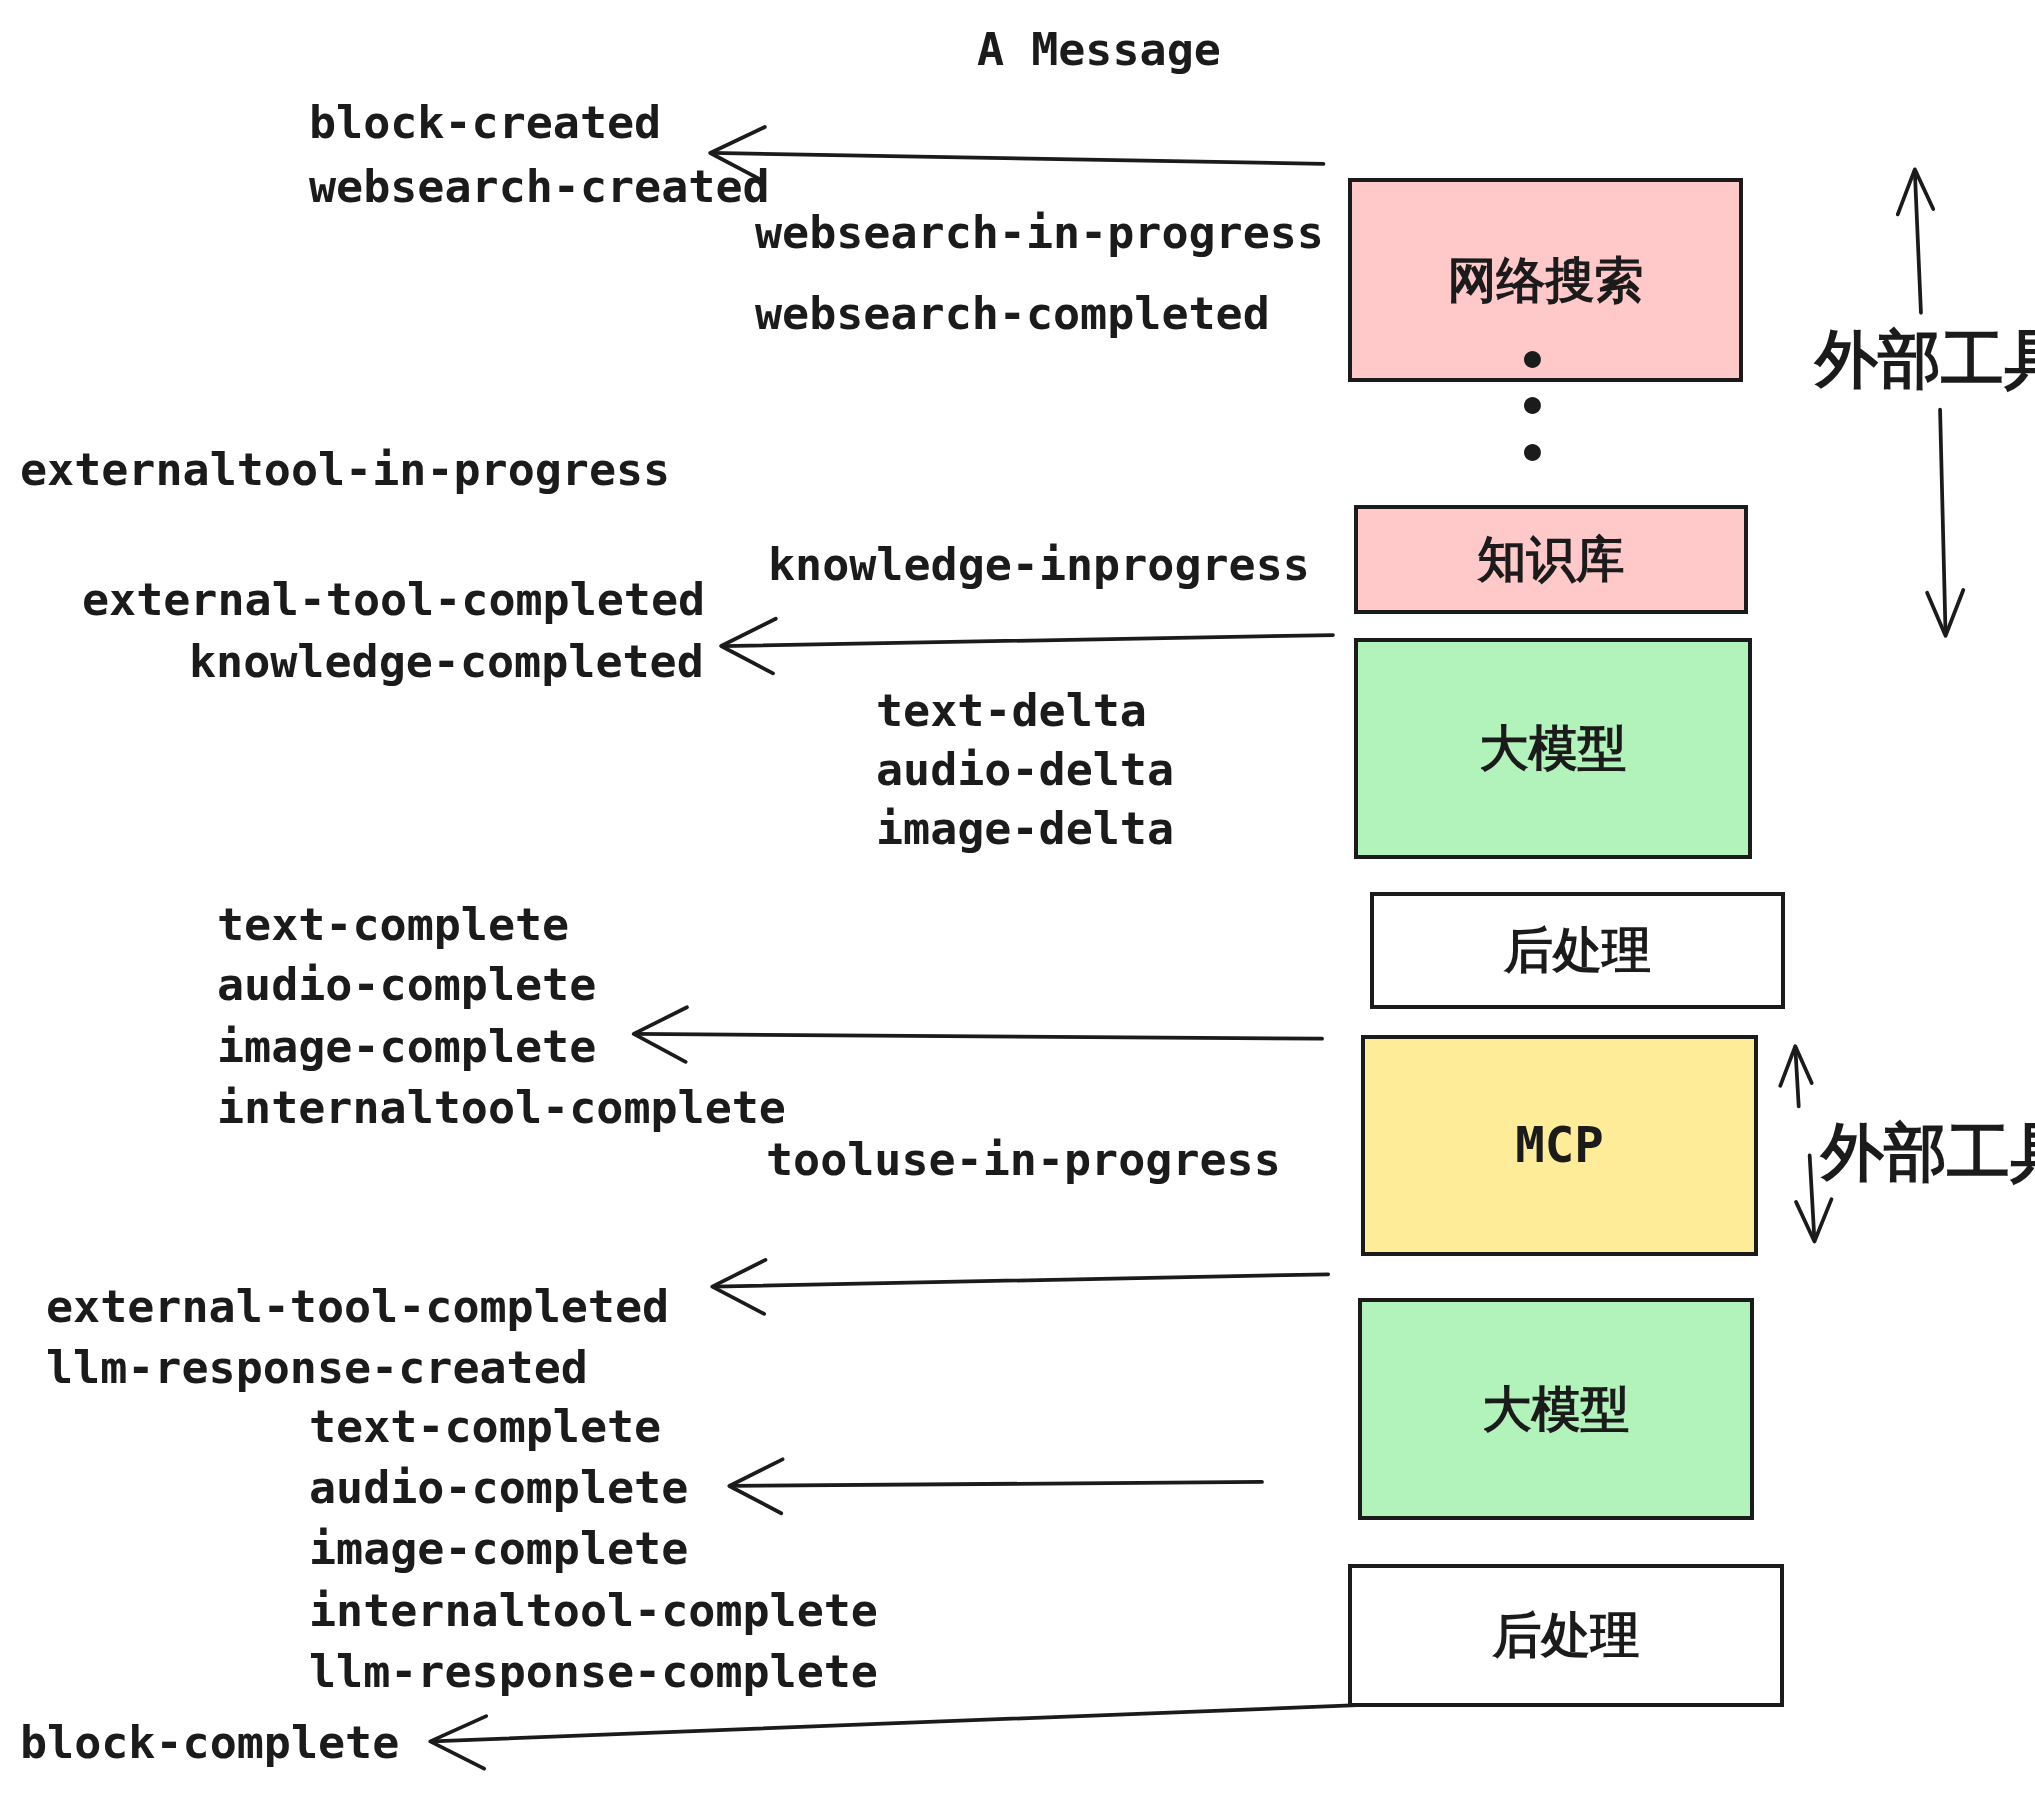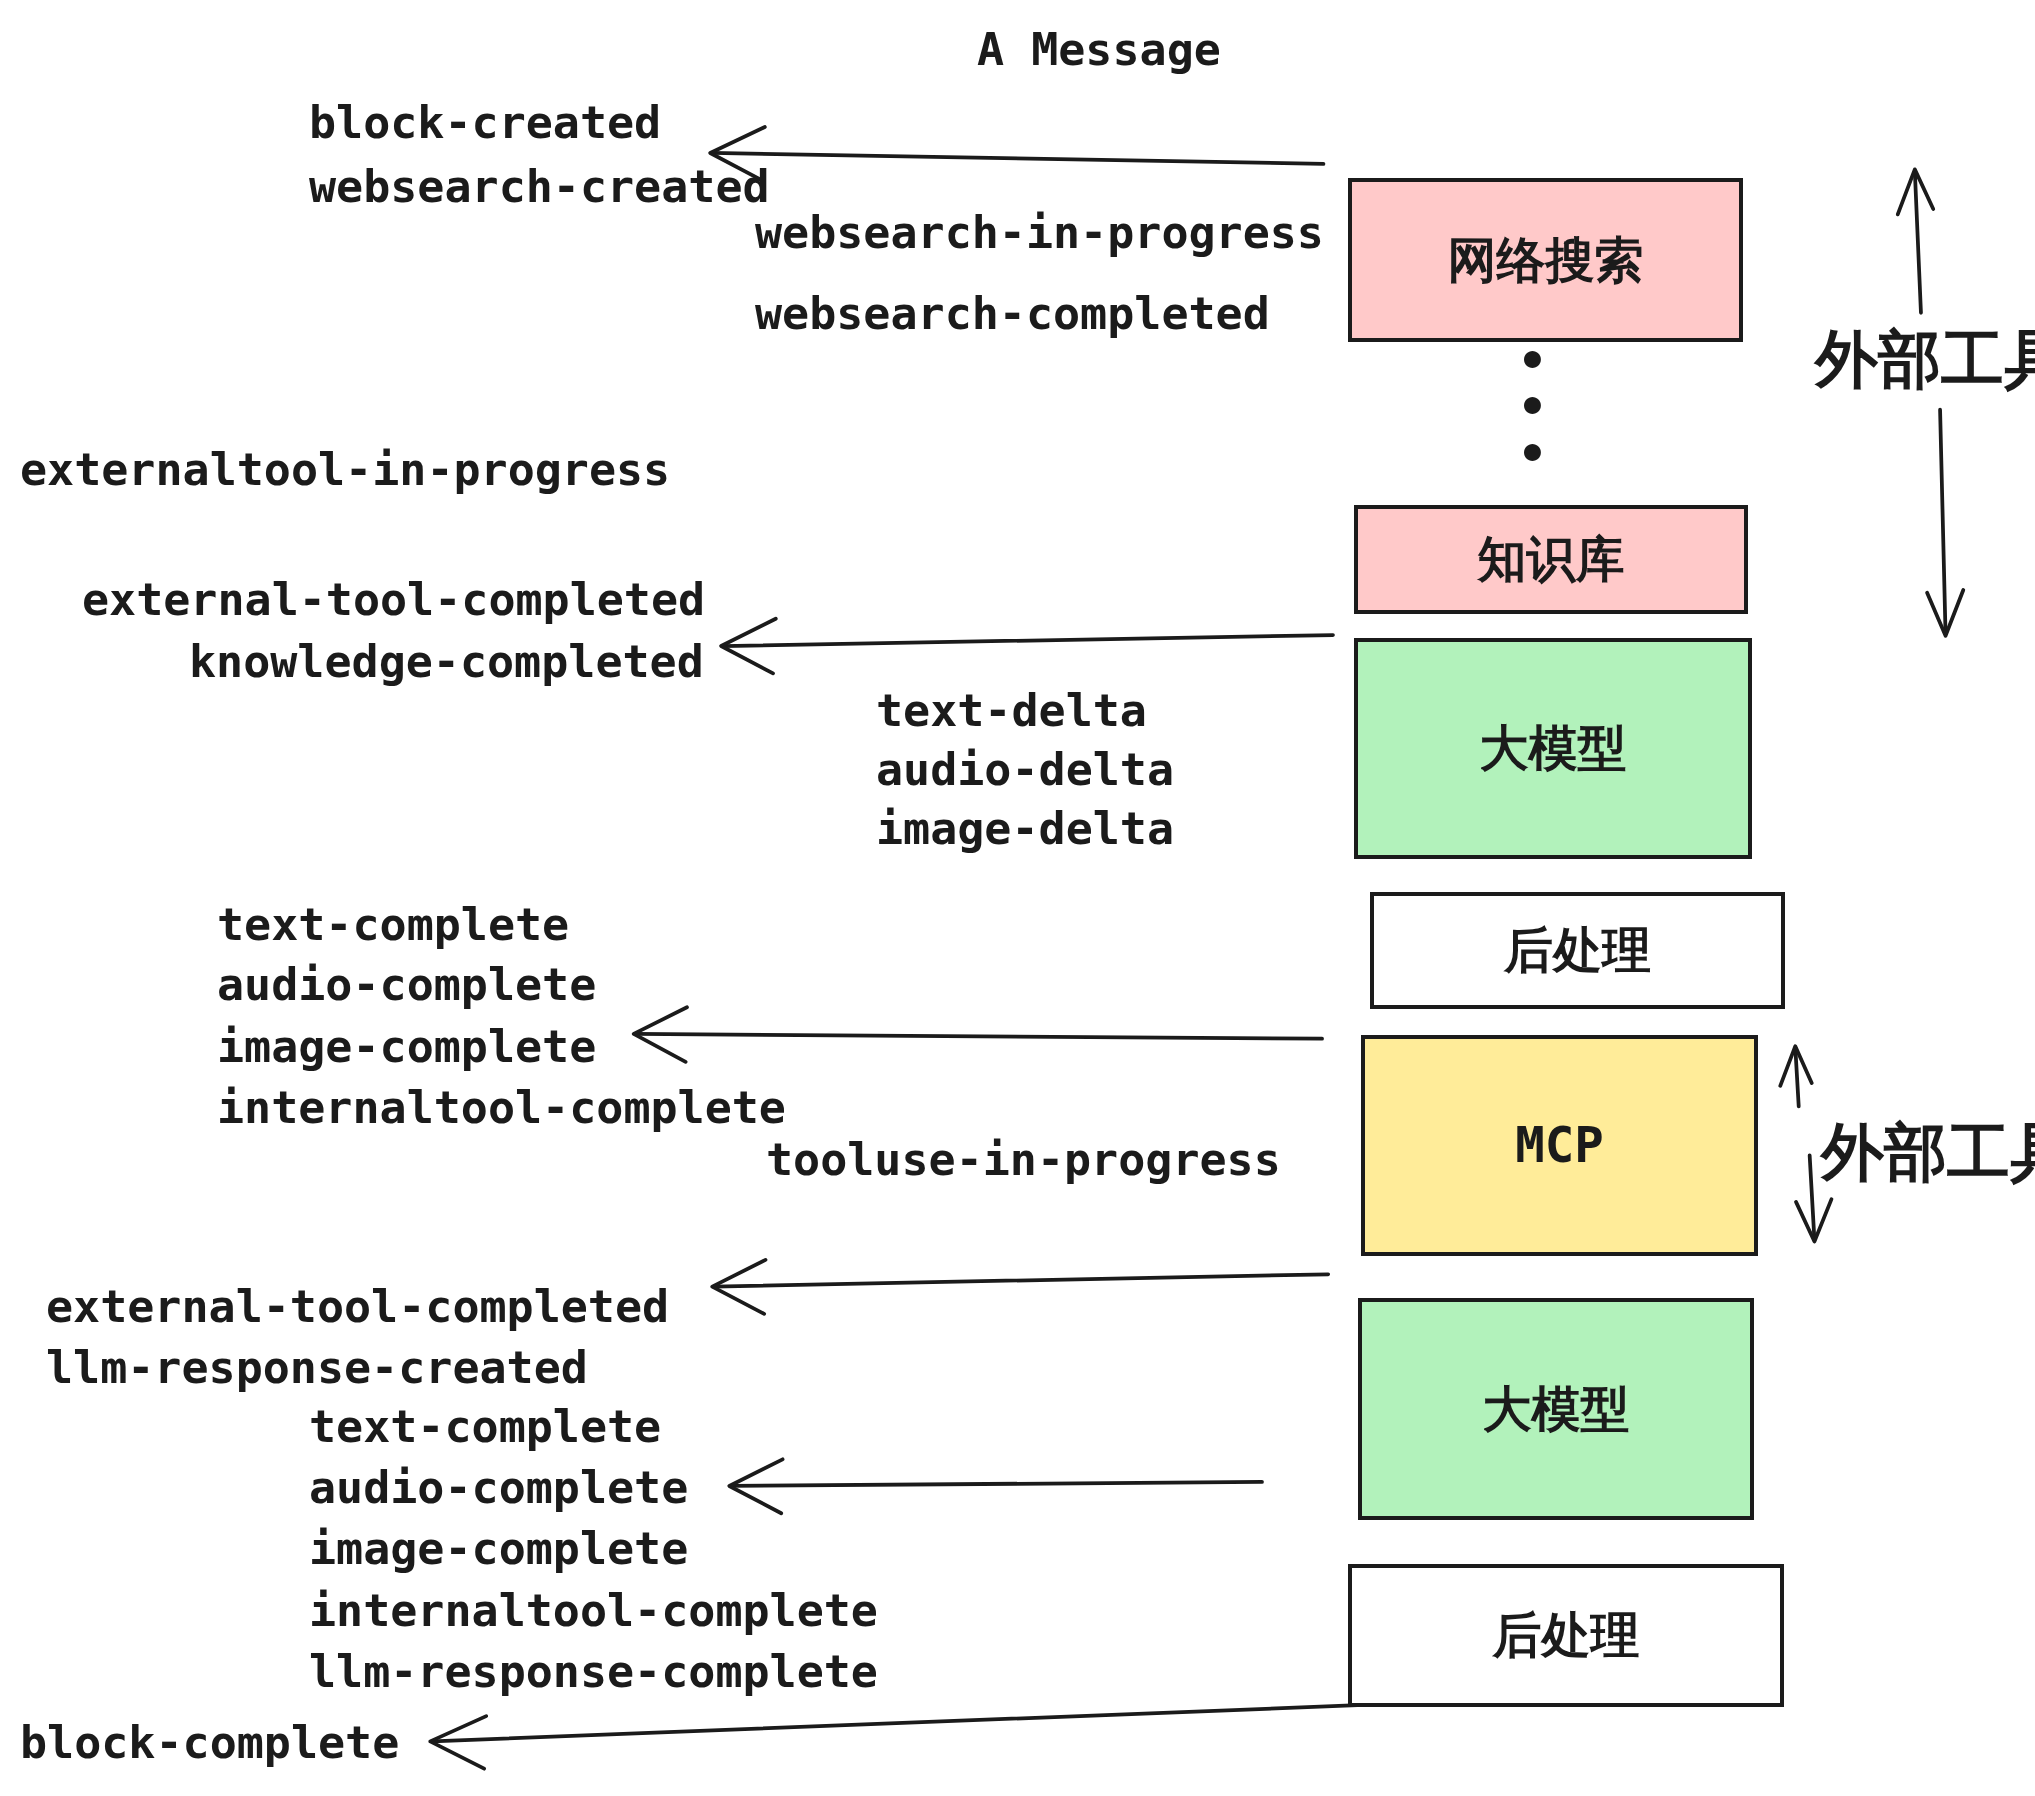--- a/index.html
+++ b/index.html
@@ -101,40 +101,41 @@
     </g>
   </svg>
 
   <div class="title" style="left:977px;top:27px;">A Message</div>
 
   <div class="ev" style="left:309px;top:100px;text-align:center;">block-created</div>
   <div class="ev" style="left:309px;top:164px;">websearch-created</div>
   <div class="ev" style="left:755px;top:210px;">websearch-in-progress</div>
   <div class="ev" style="left:755px;top:291px;">websearch-completed</div>
   <div class="ev" style="left:20px;top:399px;margin-top:48px;">externaltool-in-progress</div>
+  <div class="ev" style="left:768px;top:542px;">knowledge-inprogress</div>
   <div class="ev" style="left:82px;top:577px;">external-tool-completed</div>
   <div class="ev" style="left:189px;top:639px;">knowledge-completed</div>
   <div class="ev" style="left:876px;top:688px;">text-delta</div>
   <div class="ev" style="left:876px;top:747px;">audio-delta</div>
   <div class="ev" style="left:876px;top:806px;">image-delta</div>
   <div class="ev" style="left:217px;top:902px;">text-complete</div>
   <div class="ev" style="left:217px;top:962px;">audio-complete</div>
   <div class="ev" style="left:217px;top:1024px;">image-complete</div>
   <div class="ev" style="left:217px;top:1085px;">internaltool-complete</div>
   <div class="ev" style="left:766px;top:1137px;">tooluse-in-progress</div>
   <div class="ev" style="left:46px;top:1284px;">external-tool-completed</div>
   <div class="ev" style="left:46px;top:1345px;">llm-response-created</div>
   <div class="ev" style="left:309px;top:1404px;">text-complete</div>
   <div class="ev" style="left:309px;top:1465px;">audio-complete</div>
   <div class="ev" style="left:309px;top:1526px;">image-complete</div>
   <div class="ev" style="left:309px;top:1588px;">internaltool-complete</div>
   <div class="ev" style="left:309px;top:1649px;">llm-response-complete</div>
   <div class="ev" style="left:20px;top:1720px;">block-complete</div>
 
-  <div class="box pink" style="left:1348px;top:178px;width:395px;height:164px;">
+  <div class="box pink" style="left:1348px;top:178px;width:395px;height:204px;">
     <span class="box-label">网络搜索</span>
   </div>
 
   <div class="dot" style="left:1518px;top:336px;">•</div>
   <div class="dot" style="left:1518px;top:382px;">•</div>
   <div class="dot" style="left:1518px;top:429px;">•</div>
 
   <div class="box pink" style="left:1354px;top:505px;width:394px;height:109px;">
     <span class="box-label">知识库</span>
   </div>

